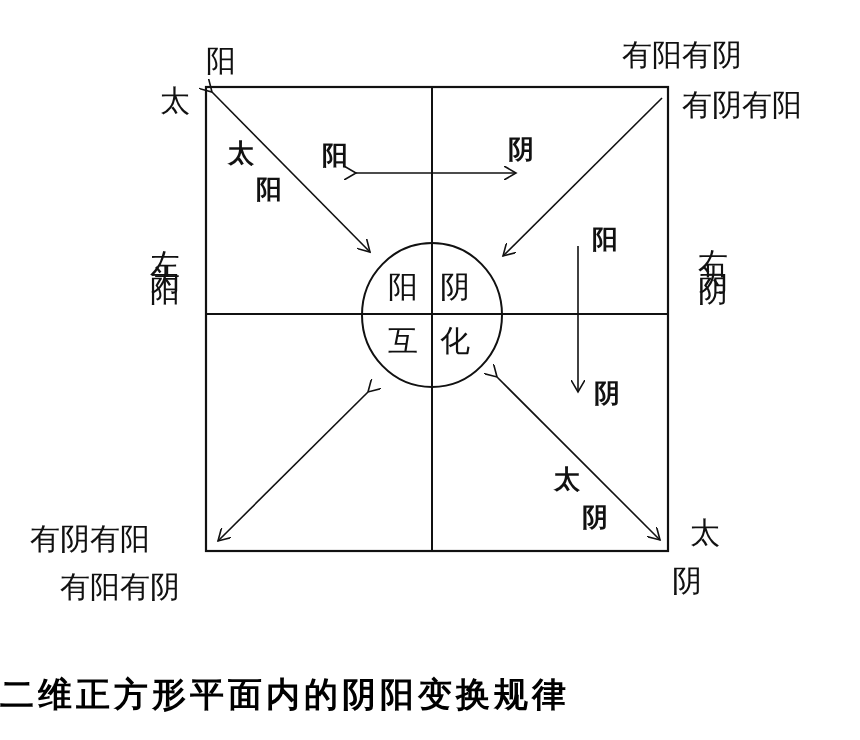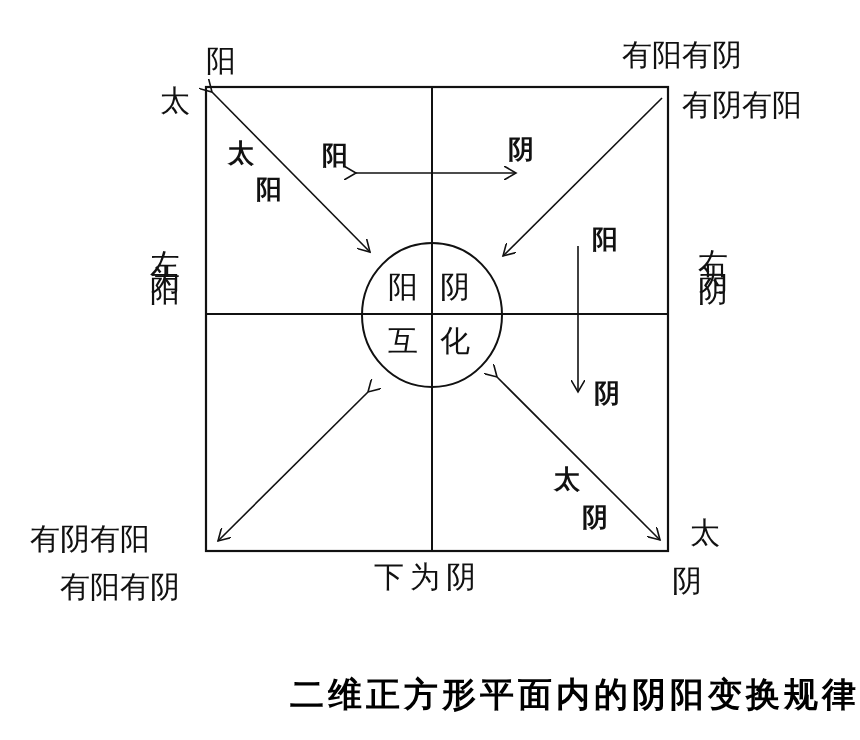--- a/index.html
+++ b/index.html
@@ -2,21 +2,21 @@
 <html><head>
 <meta charset="utf-8">
 <style>
   html, body { margin:0; padding:0; background:#ffffff; }
   body { width:860px; height:740px; position:relative; overflow:hidden;
          font-family:"DejaVu Serif", serif; color:#111; }
   .diagram { position:absolute; left:0; top:0; width:860px; height:740px; }
   .lbl { position:absolute; font-size:30px; line-height:1; white-space:nowrap; color:#111; }
   .lbl.bold { font-weight:bold; font-size:26px; }
   .vert { writing-mode:vertical-rl; text-orientation:upright; letter-spacing:14px; }
-  .title { position:absolute; left:0; width:860px; top:672px; text-align:right;
+  .title { position:absolute; left:0; width:860px; top:672px; text-align:left;
            font-size:34px; font-weight:bold; letter-spacing:4px; color:#000; }
 </style>
 </head>
 <body>
 
 <div class="diagram">
   <svg width="860" height="740" style="position:absolute;left:0;top:0">
     <defs>
       <marker id="ah" markerWidth="14" markerHeight="14" refX="12" refY="7" orient="auto" markerUnits="userSpaceOnUse">
         <path d="M0,0 L12,7 L0,14" fill="none" stroke="#111" stroke-width="1.6"></path>
@@ -45,21 +45,20 @@
 
   <div class="lbl" style="left:206px;top:46px">阳</div>
   <div class="lbl" style="left:160px;top:86px">太</div>
   <div class="lbl" style="left:622px;top:40px">有阳有阴</div>
   <div class="lbl" style="left:682px;top:90px">有阴有阳</div>
   <div class="lbl" style="left:30px;top:524px">有阴有阳</div>
   <div class="lbl" style="left:60px;top:572px">有阳有阴</div>
   <div class="lbl" style="left:690px;top:518px">太</div>
   <div class="lbl" style="left:672px;top:566px">阴</div>
 
-  <div class="lbl" style="left:374px;top:562px;letter-spacing:6px">下为阴</div>
   <div class="lbl vert" style="left:150px;top:226px">左为阳</div>
   <div class="lbl vert" style="left:698px;top:226px">右为阴</div>
 
   <div class="lbl" style="left:388px;top:272px">阳</div>
   <div class="lbl" style="left:440px;top:272px">阴</div>
   <div class="lbl" style="left:388px;top:326px">互</div>
   <div class="lbl" style="left:440px;top:326px">化</div>
 
   <div class="lbl bold" style="left:228px;top:140px">太</div>
   <div class="lbl bold" style="left:256px;top:176px">阳</div>

